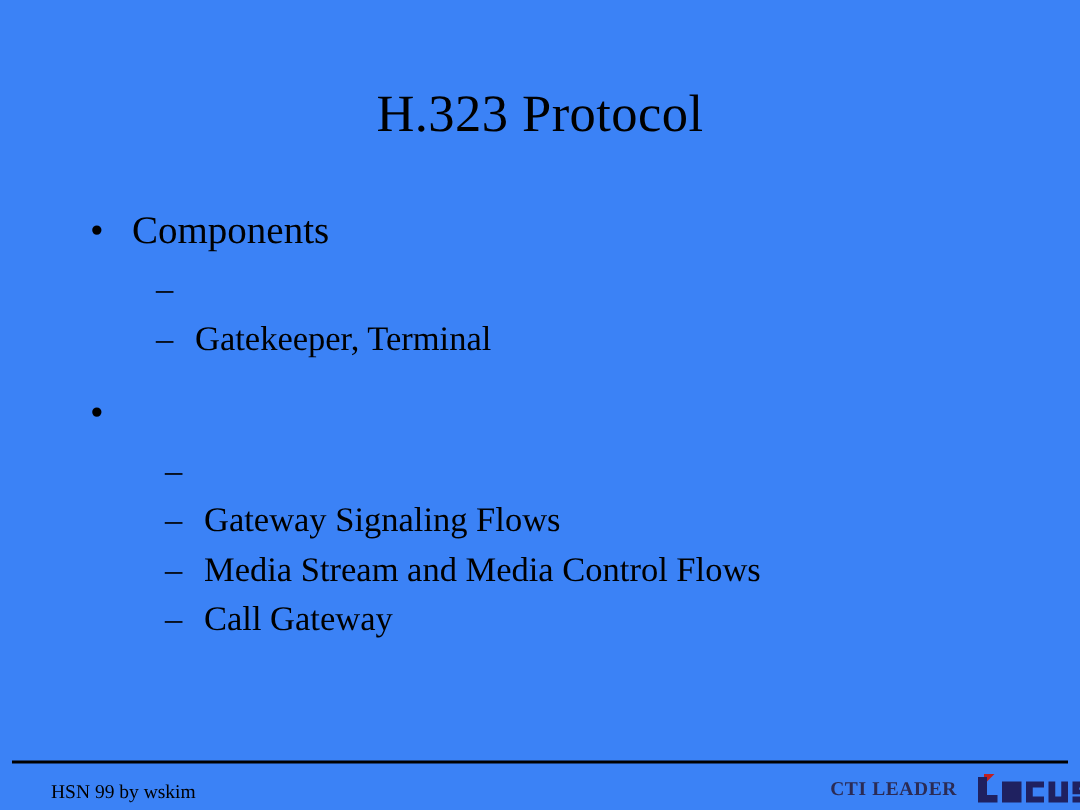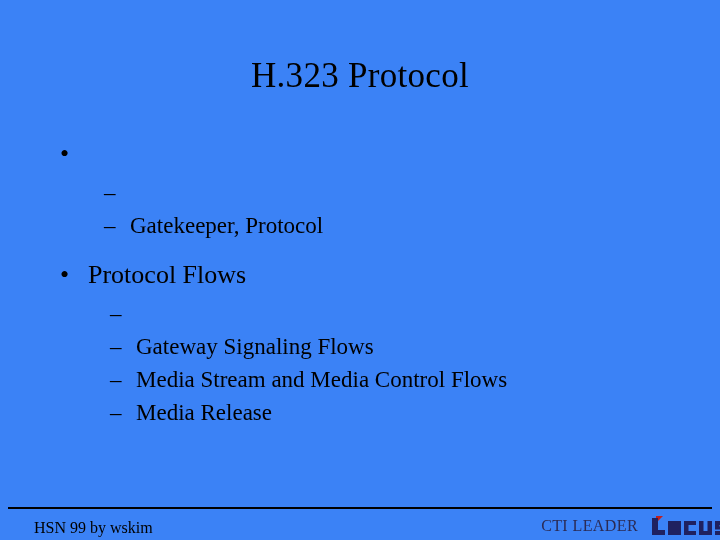--- a/index.html
+++ b/index.html
@@ -96,37 +96,37 @@
     left: 8px;
     top: 507px;
     width: 704px;
     height: 2px;
     background: #000000;
   }
   .footer-left {
     position: absolute;
     left: 34px;
     top: 520px;
-    font-size: 16px;
+    font-size: 13px;
     line-height: 16px;
     color: #000000;
     white-space: nowrap;
   }
   .footer-right {
     position: absolute;
     right: 14px;
     top: 515px;
     height: 22px;
     display: flex;
     align-items: center;
     gap: 12px;
   }
   .cti-leader {
-    font-size: 16px;
-    font-weight: normal;
+    font-size: 13px;
+    font-weight: bold;
     letter-spacing: 0.4px;
     color: #2b2b55;
     white-space: nowrap;
     line-height: 14px;
   }
 
   
   .locus-logo {
     position: relative;
     display: block;
@@ -138,59 +138,59 @@
 <body>
 
 <div class="slide">
 
   <div class="slide-title">H.323 Protocol</div>
 
   <div class="body-outline">
 
     <div class="lvl1">
       <span class="bullet-dot">•</span>
+      <span>Components</span>
     </div>
 
     <div class="gap-small"></div>
 
     <div class="lvl2">
       <span class="bullet-dash">–</span>
     </div>
 
     <div class="lvl2">
       <span class="bullet-dash">–</span>
-      <span>Gatekeeper, Protocol</span>
+      <span>Gatekeeper, Terminal</span>
     </div>
 
     <div class="gap-before-group2"></div>
 
     <div class="lvl1">
       <span class="bullet-dot">•</span>
-      <span>Protocol Flows</span>
     </div>
 
     <div class="gap-small"></div>
 
     <div class="lvl2 deeper">
       <span class="bullet-dash">–</span>
     </div>
 
     <div class="lvl2 deeper">
       <span class="bullet-dash">–</span>
       <span>Gateway Signaling Flows</span>
     </div>
 
     <div class="lvl2 deeper">
       <span class="bullet-dash">–</span>
       <span>Media Stream and Media Control Flows</span>
     </div>
 
     <div class="lvl2 deeper">
       <span class="bullet-dash">–</span>
-      <span>Media Release</span>
+      <span>Call Gateway</span>
     </div>
 
   </div>
 
   <div class="footer-rule"></div>
 
   <div class="footer-left">HSN 99 by wskim</div>
 
   <div class="footer-right">
     <span class="cti-leader">CTI LEADER</span>

